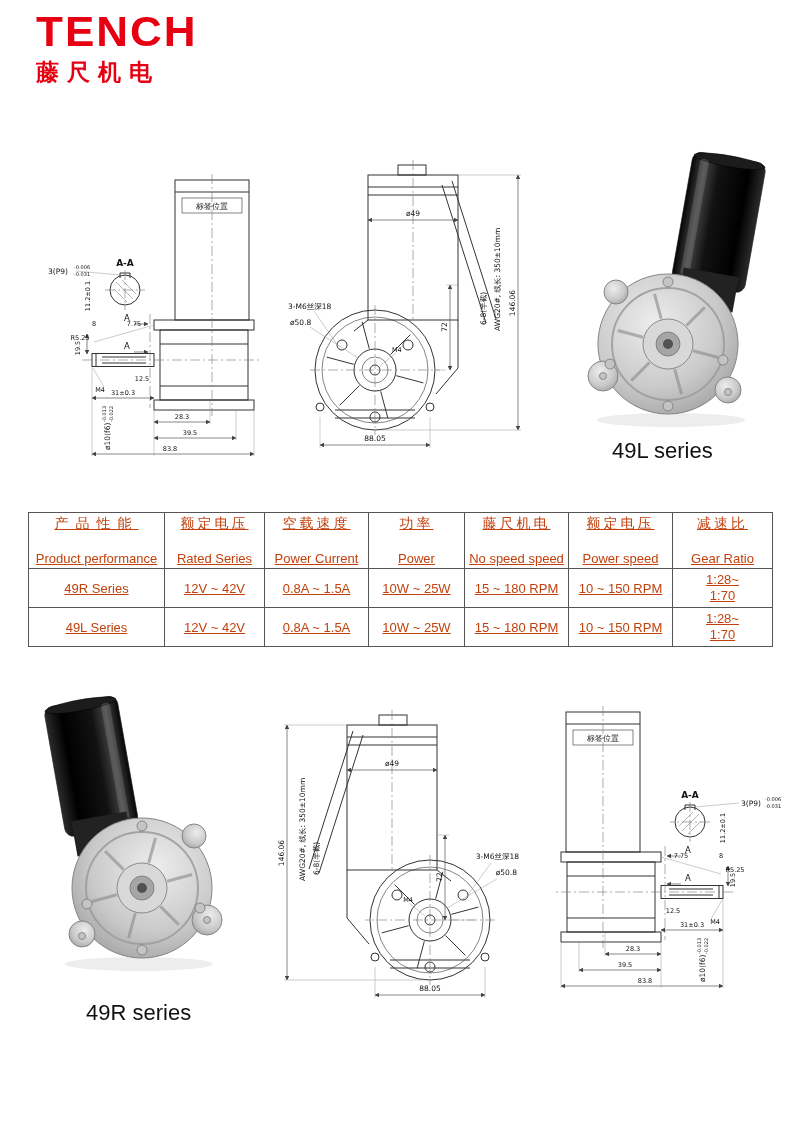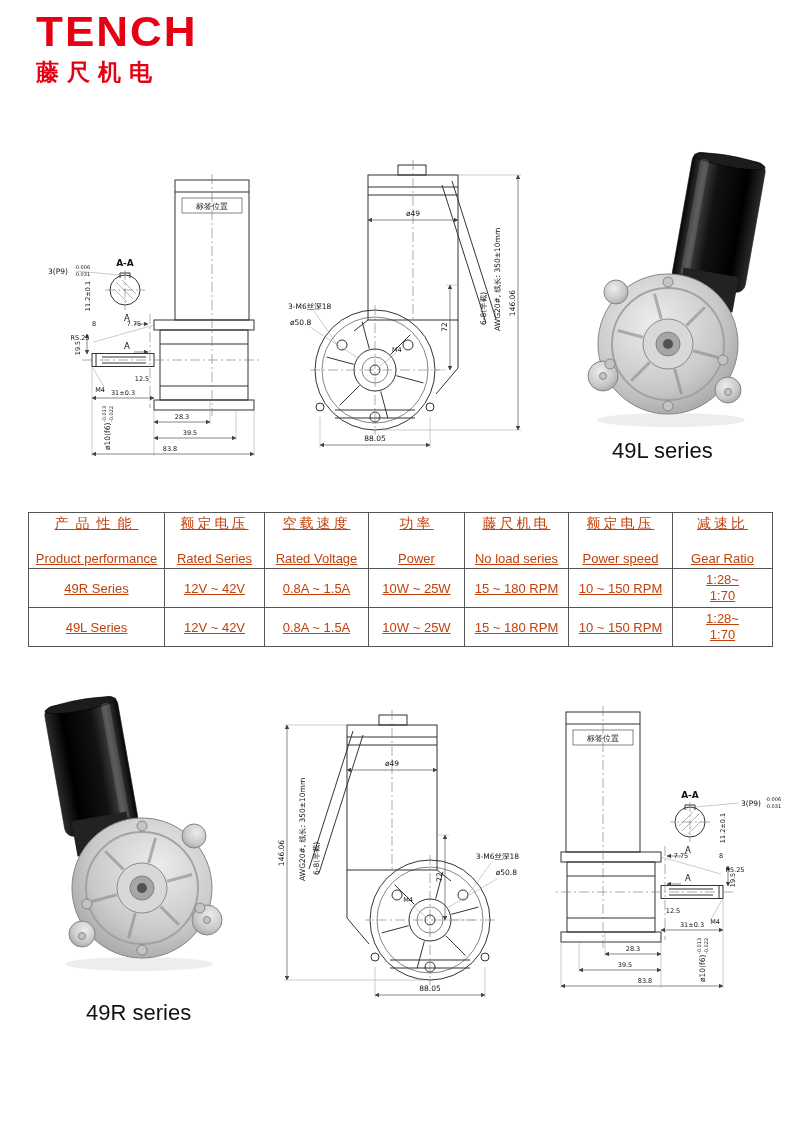--- a/index.html
+++ b/index.html
@@ -269,29 +269,29 @@
         <th>
           <span class="th-zh wide">产品性能</span>
           <span class="th-en">Product performance</span>
         </th>
         <th>
           <span class="th-zh">额定电压</span>
           <span class="th-en">Rated Series</span>
         </th>
         <th>
           <span class="th-zh">空载速度</span>
-          <span class="th-en">Rated Voltage</span>
+          <span class="th-en">Power Current</span>
         </th>
         <th>
           <span class="th-zh">功率</span>
           <span class="th-en">Power</span>
         </th>
         <th>
           <span class="th-zh">藤尺机电</span>
-          <span class="th-en">No load series</span>
+          <span class="th-en">No speed speed</span>
         </th>
         <th>
           <span class="th-zh">额定电压</span>
           <span class="th-en">Power speed</span>
         </th>
         <th>
           <span class="th-zh">减速比</span>
           <span class="th-en">Gear Ratio</span>
         </th>
       </tr>

